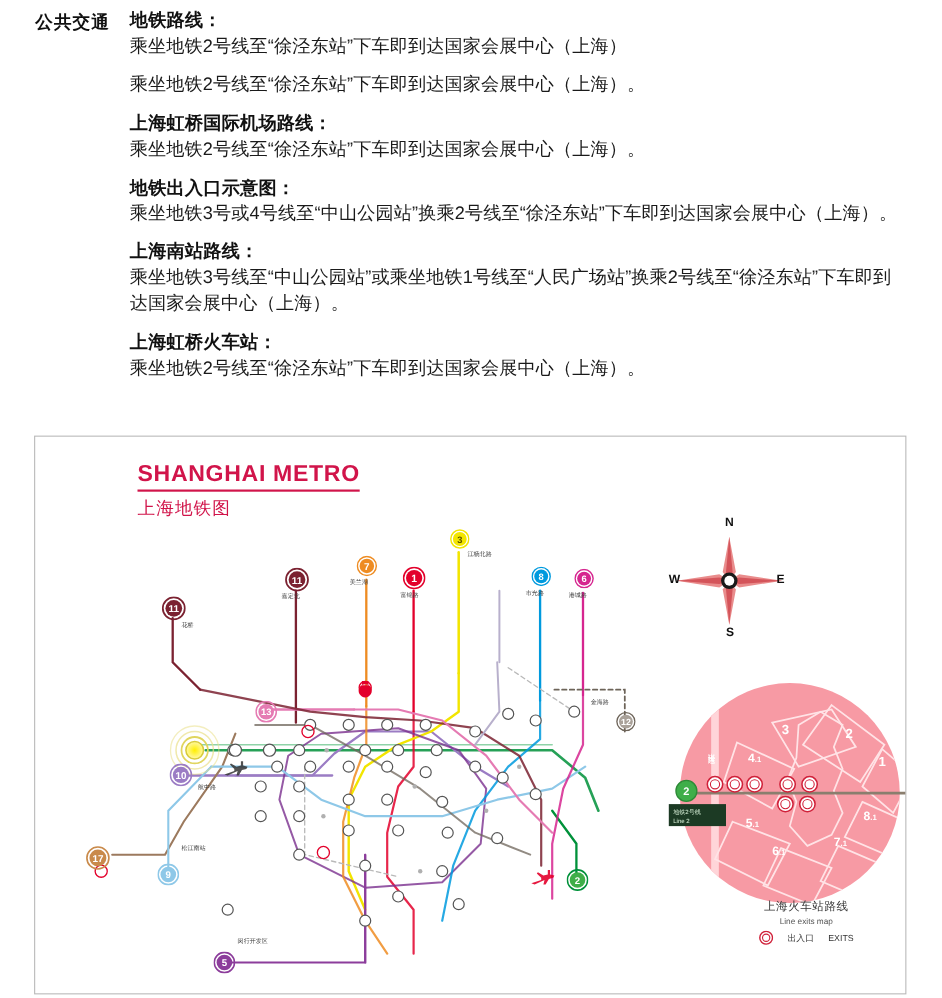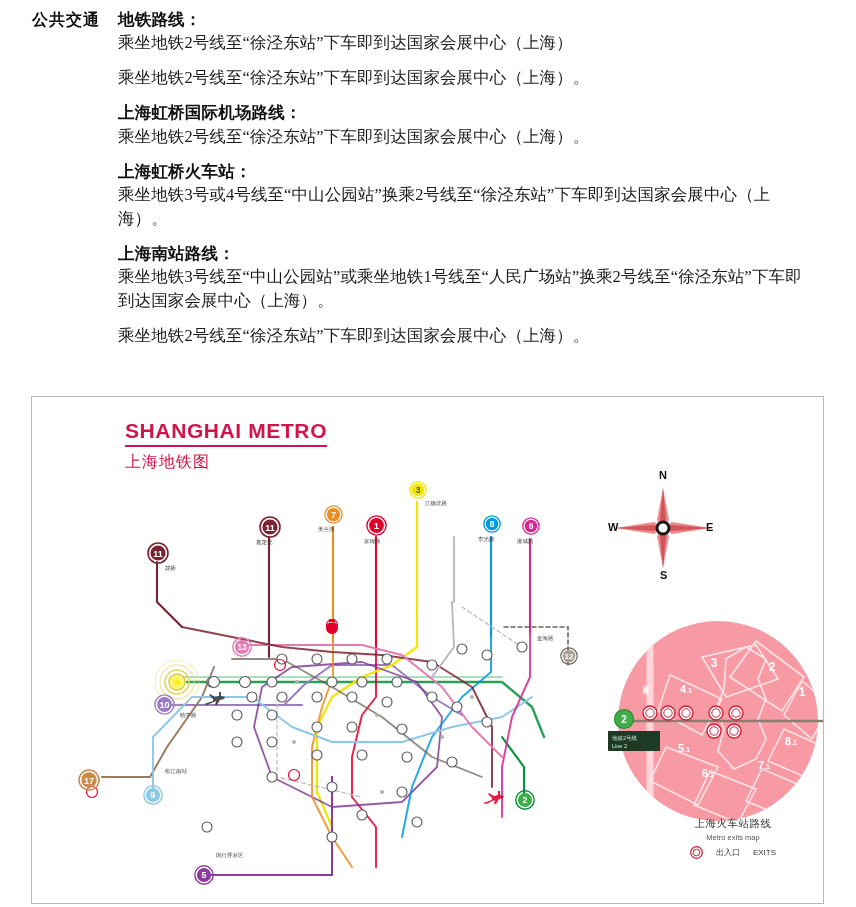--- a/index.html
+++ b/index.html
@@ -18,21 +18,21 @@
     display:flex;
   }
   .transit-label{
     width:118px;flex:0 0 118px;
     padding-left:32px;padding-top:10px;
     font-size:16px;font-weight:bold;letter-spacing:1px;
     color:#101010;
     box-sizing:border-box;
   }
   .transit-body{flex:1;padding-right:12px;padding-top:8px;}
-  .route{margin-bottom:11px;font-family:Liberation Serif, serif;}
+  .route{margin-bottom:11px;}
   .route-title{
     font-size:16.5px;font-weight:bold;color:#111;
     line-height:1.42;letter-spacing:.2px;
   }
   .route-desc{
     font-size:16.5px;color:#1a1a1a;line-height:1.45;
     letter-spacing:.1px;max-width:700px;
   }
 
   
@@ -88,28 +88,29 @@
         <div class="route-desc">乘坐地铁2号线至“徐泾东站”下车即到达国家会展中心（上海）</div>
       </div>
       <div class="route">
         <div class="route-desc">乘坐地铁2号线至“徐泾东站”下车即到达国家会展中心（上海）。</div>
       </div>
       <div class="route">
         <div class="route-title">上海虹桥国际机场路线：</div>
         <div class="route-desc">乘坐地铁2号线至“徐泾东站”下车即到达国家会展中心（上海）。</div>
       </div>
       <div class="route">
-        <div class="route-title">上海虹桥火车站：</div>
+        <div class="route-title">地铁出入口示意图：</div>
         <div class="route-desc">乘坐地铁3号或4号线至“中山公园站”换乘2号线至“徐泾东站”下车即到达国家会展中心（上海）。</div>
       </div>
       <div class="route">
         <div class="route-title">上海南站路线：</div>
         <div class="route-desc">乘坐地铁3号线至“中山公园站”或乘坐地铁1号线至“人民广场站”换乘2号线至“徐泾东站”下车即到达国家会展中心（上海）。</div>
       </div>
       <div class="route">
+        <div class="route-title">上海虹桥火车站：</div>
         <div class="route-desc">乘坐地铁2号线至“徐泾东站”下车即到达国家会展中心（上海）。</div>
       </div>
 
     </div>
   </section>
 
   <div class="map-card">
     <div class="map-inner">
 
       <div class="map-title">
@@ -470,21 +471,21 @@
           </g>
 
           <rect x="2" y="112" width="52" height="20" fill="#1c3a24"></rect>
           <text x="6" y="121" font-size="5.5" fill="#d8f0d8" font-family="Liberation Sans, sans-serif">地铁2号线</text>
           <text x="6" y="129" font-size="5.5" fill="#d8f0d8" font-family="Liberation Sans, sans-serif">Line 2</text>
         </svg>
       </div>
 
       <div class="exits-legend">
         <div class="cn">上海火车站路线</div>
-        <div class="en">Metro exits map</div>
+        <div class="en">Line exits map</div>
         <div class="key">
           <svg width="13" height="13" viewBox="0 0 13 13">
             <circle cx="6.5" cy="6.5" r="5.8" fill="#fff" stroke="#d0213a" stroke-width="1.3"></circle>
             <circle cx="6.5" cy="6.5" r="3.3" fill="none" stroke="#d0213a" stroke-width="1"></circle>
           </svg>
           <span>出入口</span>
           <span>EXITS</span>
         </div>
       </div>
 

